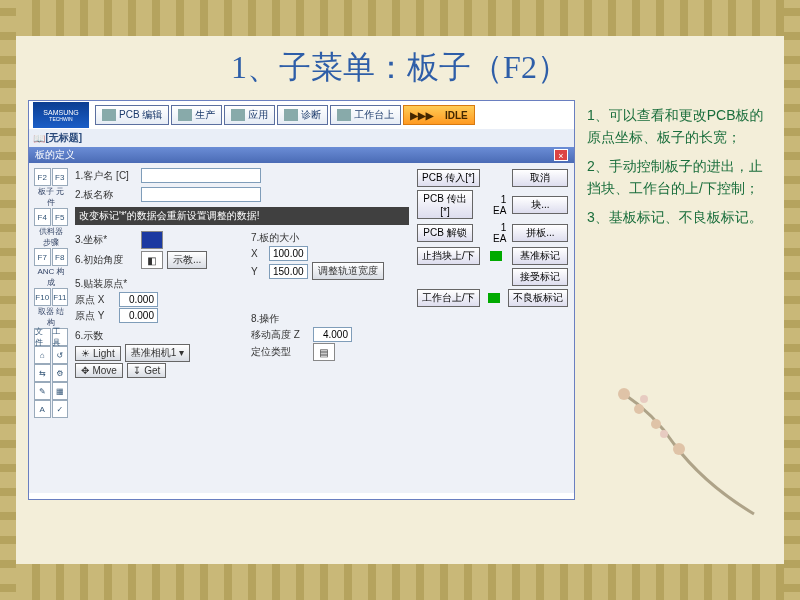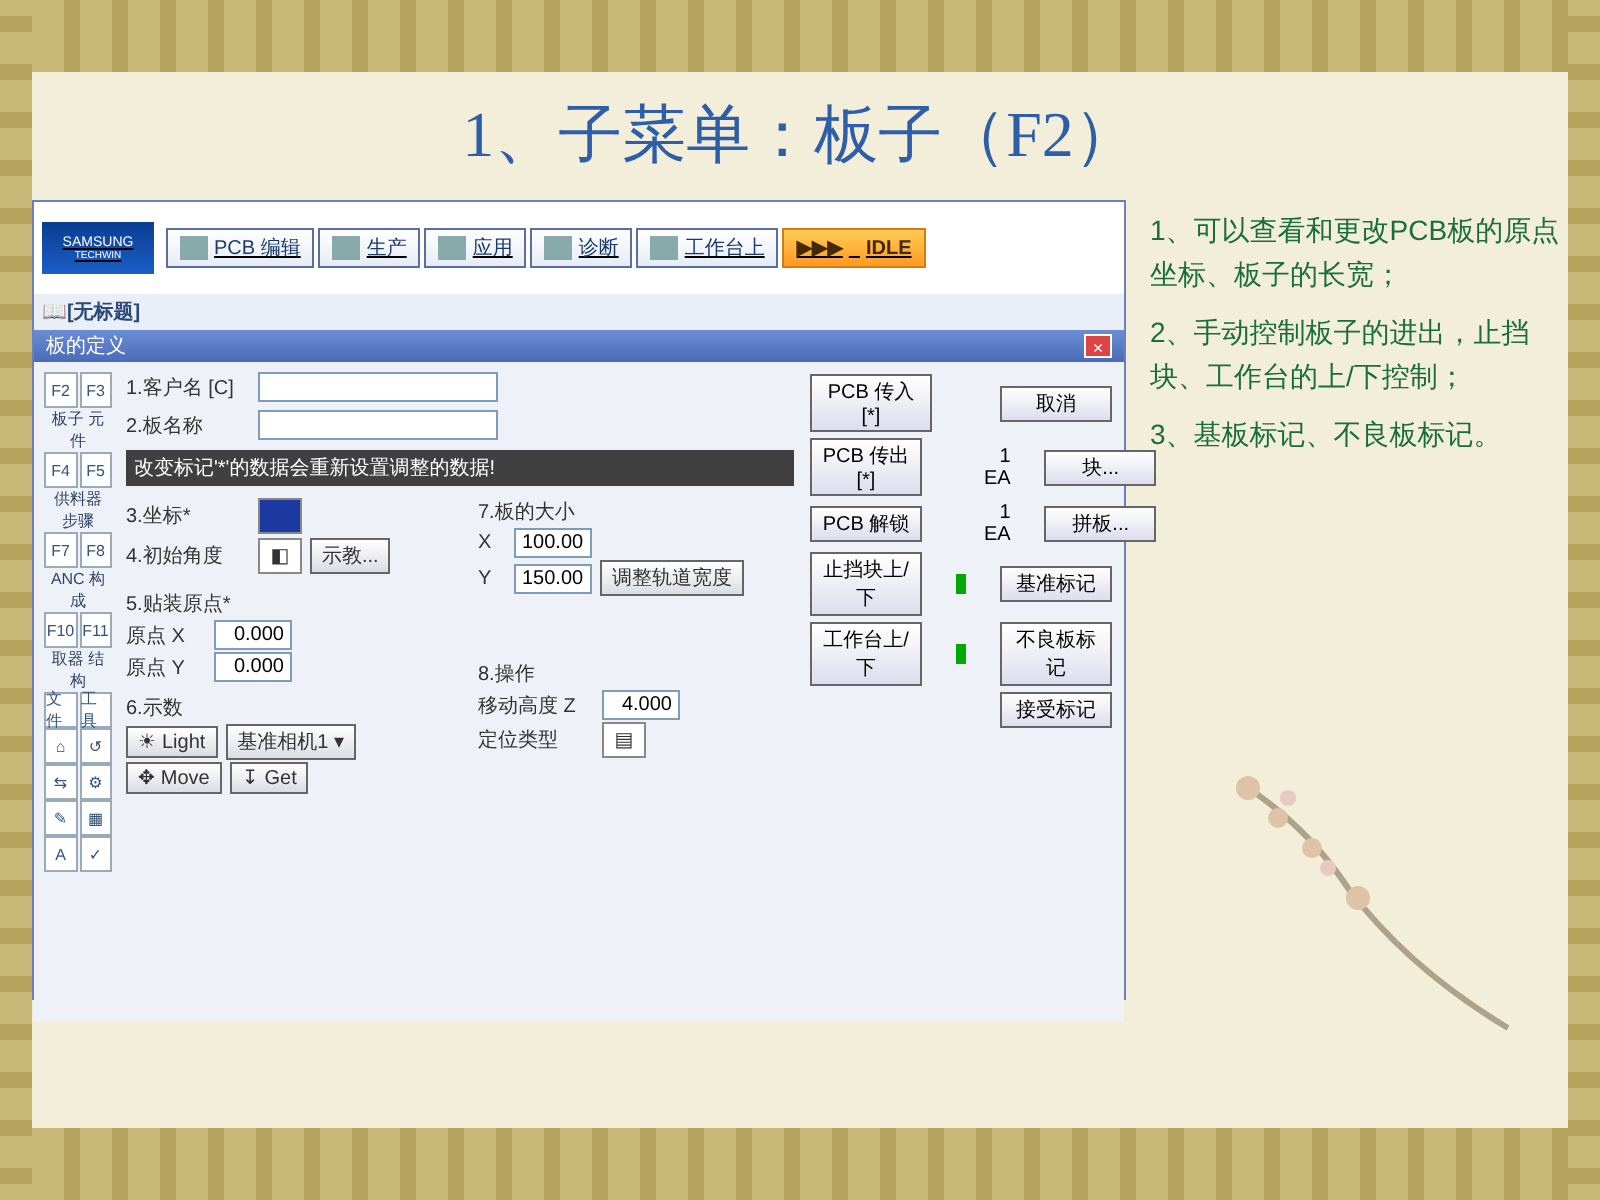--- a/index.html
+++ b/index.html
@@ -6,29 +6,29 @@
 body { width: 800px; height: 600px; background: #e8e0c8; position: relative; overflow: hidden; }
 
 
 .border-top, .border-bottom { position: absolute; left: 0; right: 0; height: 36px; background: repeating-linear-gradient(90deg, #c9b878 0 8px, #b5a35e 8px 16px, #c9b878 16px 24px); }
 .border-top { top: 0; }
 .border-bottom { bottom: 0; }
 .border-left, .border-right { position: absolute; top: 0; bottom: 0; width: 16px; background: repeating-linear-gradient(0deg, #c9b878 0 8px, #b5a35e 8px 16px, #c9b878 16px 24px); }
 .border-left { left: 0; }
 .border-right { right: 0; }
 
-.slide { position: absolute; top: 36px; left: 16px; right: 16px; bottom: 36px; background: #f3eed9; padding: 4px 0; }
+.slide { position: absolute; top: 36px; left: 16px; right: 16px; bottom: 36px; background: #f3eed9; padding: 4px 12px; }
 
 h1.title { color: #2e5ea8; font-size: 32px; font-weight: normal; text-align: center; margin: 6px 0 10px; font-family: SimSun, serif; }
 
 .content-row { display: flex; gap: 10px; }
 .screenshot { width: 547px; height: 400px; border: 1px solid #6a7fc0; background: #fff; position: relative; font-size: 10px; }
 
 
-.app-top { display: flex; align-items: center; height: 46px; background: #fff; text-decoration: underline; }
+.app-top { display: flex; align-items: center; height: 28px; background: #fff; }
 .logo { width: 56px; height: 26px; background: linear-gradient(#0b3d91,#1b5ec7); color: #fff; font-size: 7px; display: flex; flex-direction: column; align-items: center; justify-content: center; margin: 2px 4px; }
 .main-tabs { display: flex; gap: 2px; padding: 2px; }
 .mtab { border: 1px solid #5b6f9f; background: linear-gradient(#fff,#e6ecf5); padding: 2px 6px; font-size: 10px; display: flex; align-items: center; gap: 3px; color: #1b3a6b; }
 .mtab .ico { width: 14px; height: 12px; background: #8aa; display: inline-block; }
 .mtab.orange { background: linear-gradient(#ffcc55,#ff9a22); color: #442800; font-weight: bold; border-color: #d87a10; }
 
 .subbar { display: flex; align-items: center; background: #e9eef7; height: 18px; padding: 0 4px; color: #2a4a7b; font-weight: bold; }
 .win-title { background: linear-gradient(#6b8dd6,#4a6bb5); color: #fff; padding: 2px 6px; height: 16px; display: flex; justify-content: space-between; align-items: center; font-size: 10px; }
 .close-x { width: 14px; height: 12px; background: #d44; color: #fff; text-align: center; line-height: 12px; font-size: 9px; border: 1px solid #fff; }
 
@@ -46,21 +46,21 @@
 .num { width: 39px; text-align: right; }
 
 .redband { background: #404040; color: #fff; padding: 2px 4px; font-size: 10px; margin: 2px 0; }
 .section { margin-top: 2px; }
 .smallbtn { border: 1px solid #666; background: linear-gradient(#fff,#d9dde4); padding: 1px 5px; font-size: 10px; display: inline-flex; align-items: center; gap: 3px; }
 .led-g { width: 12px; height: 10px; background: #0a0; display: inline-block; }
 .colorb { width: 22px; height: 18px; border: 1px solid #888; background: #1b39a1; display: inline-block; }
 .iconb { width: 22px; height: 18px; border: 1px solid #888; background: #fff; display: inline-flex; align-items: center; justify-content: center; }
 
 .rightcol { width: 155px; display: flex; flex-direction: column; gap: 3px; padding: 2px; font-size: 10px; }
-.rrow { display: flex; gap: 17px; align-items: center; justify-content: space-between; }
+.rrow { display: flex; gap: 6px; align-items: center; justify-content: space-between; }
 .rbtn { border: 1px solid #666; background: linear-gradient(#fff,#dde); padding: 1px 4px; min-width: 56px; text-align: center; font-size: 10px; }
 .rval { width: 28px; text-align: right; margin-left: 14px; }
 
 .notes { flex: 1; color: #1a6e3c; font-size: 14px; line-height: 1.6; padding: 4px 2px; }
 .notes .hd { color: #1a6e3c; }
 .notes ol { list-style: none; }
 .notes li { margin-bottom: 6px; }
 
 .branch { position: absolute; right: 20px; bottom: 40px; width: 180px; height: 160px; opacity: 0.5; pointer-events: none; }
 </style>
@@ -175,21 +175,21 @@
 
           <div class="redband">改变标记'*'的数据会重新设置调整的数据!</div>
 
           <div style="display:flex; gap:18px;">
             <div style="flex:1">
               <div class="frow section">
                   <span class="flabel">3.坐标*</span>
                   <span class="colorb"></span>
                 </div>
               <div class="frow section">
-                  <span class="flabel">4.初始角度</span>
+                  <span class="flabel">6.初始角度</span>
                   <span class="iconb">◧</span>
                   <span class="smallbtn">示教...</span>
                 </div>
 
               <div class="section" style="margin-top:8px"><span>5.贴装原点*</span></div>
               <div class="frow">
                   <span style="width:40px">原点 X</span>
                   <input class="input num" value="0.000" style="">
                 </div>
               <div class="frow">
@@ -248,28 +248,28 @@
               <span class="rbtn">PCB 解锁</span>
               <span class="rval">1 EA</span>
               <span class="rbtn">拼板...</span>
             </div>
           <div class="rrow">
               <span class="rbtn">止挡块上/下</span>
               <span class="led-g"></span>
               <span class="rbtn">基准标记</span>
             </div>
           <div class="rrow">
+              <span></span>
+              <span></span>
+              <span class="rbtn">接受标记</span>
+            </div>
+          <div class="rrow">
               <span class="rbtn">工作台上/下</span>
               <span class="led-g"></span>
               <span class="rbtn">不良板标记</span>
-            </div>
-          <div class="rrow">
-              <span></span>
-              <span></span>
-              <span class="rbtn">接受标记</span>
             </div>
         </div>
       </div>
     </div>
 
     <div class="notes">
       <ol id="notes-list">
           <li>1、可以查看和更改PCB板的原点坐标、板子的长宽；</li>
           <li>2、手动控制板子的进出，止挡块、工作台的上/下控制；</li>
           <li>3、基板标记、不良板标记。</li>

